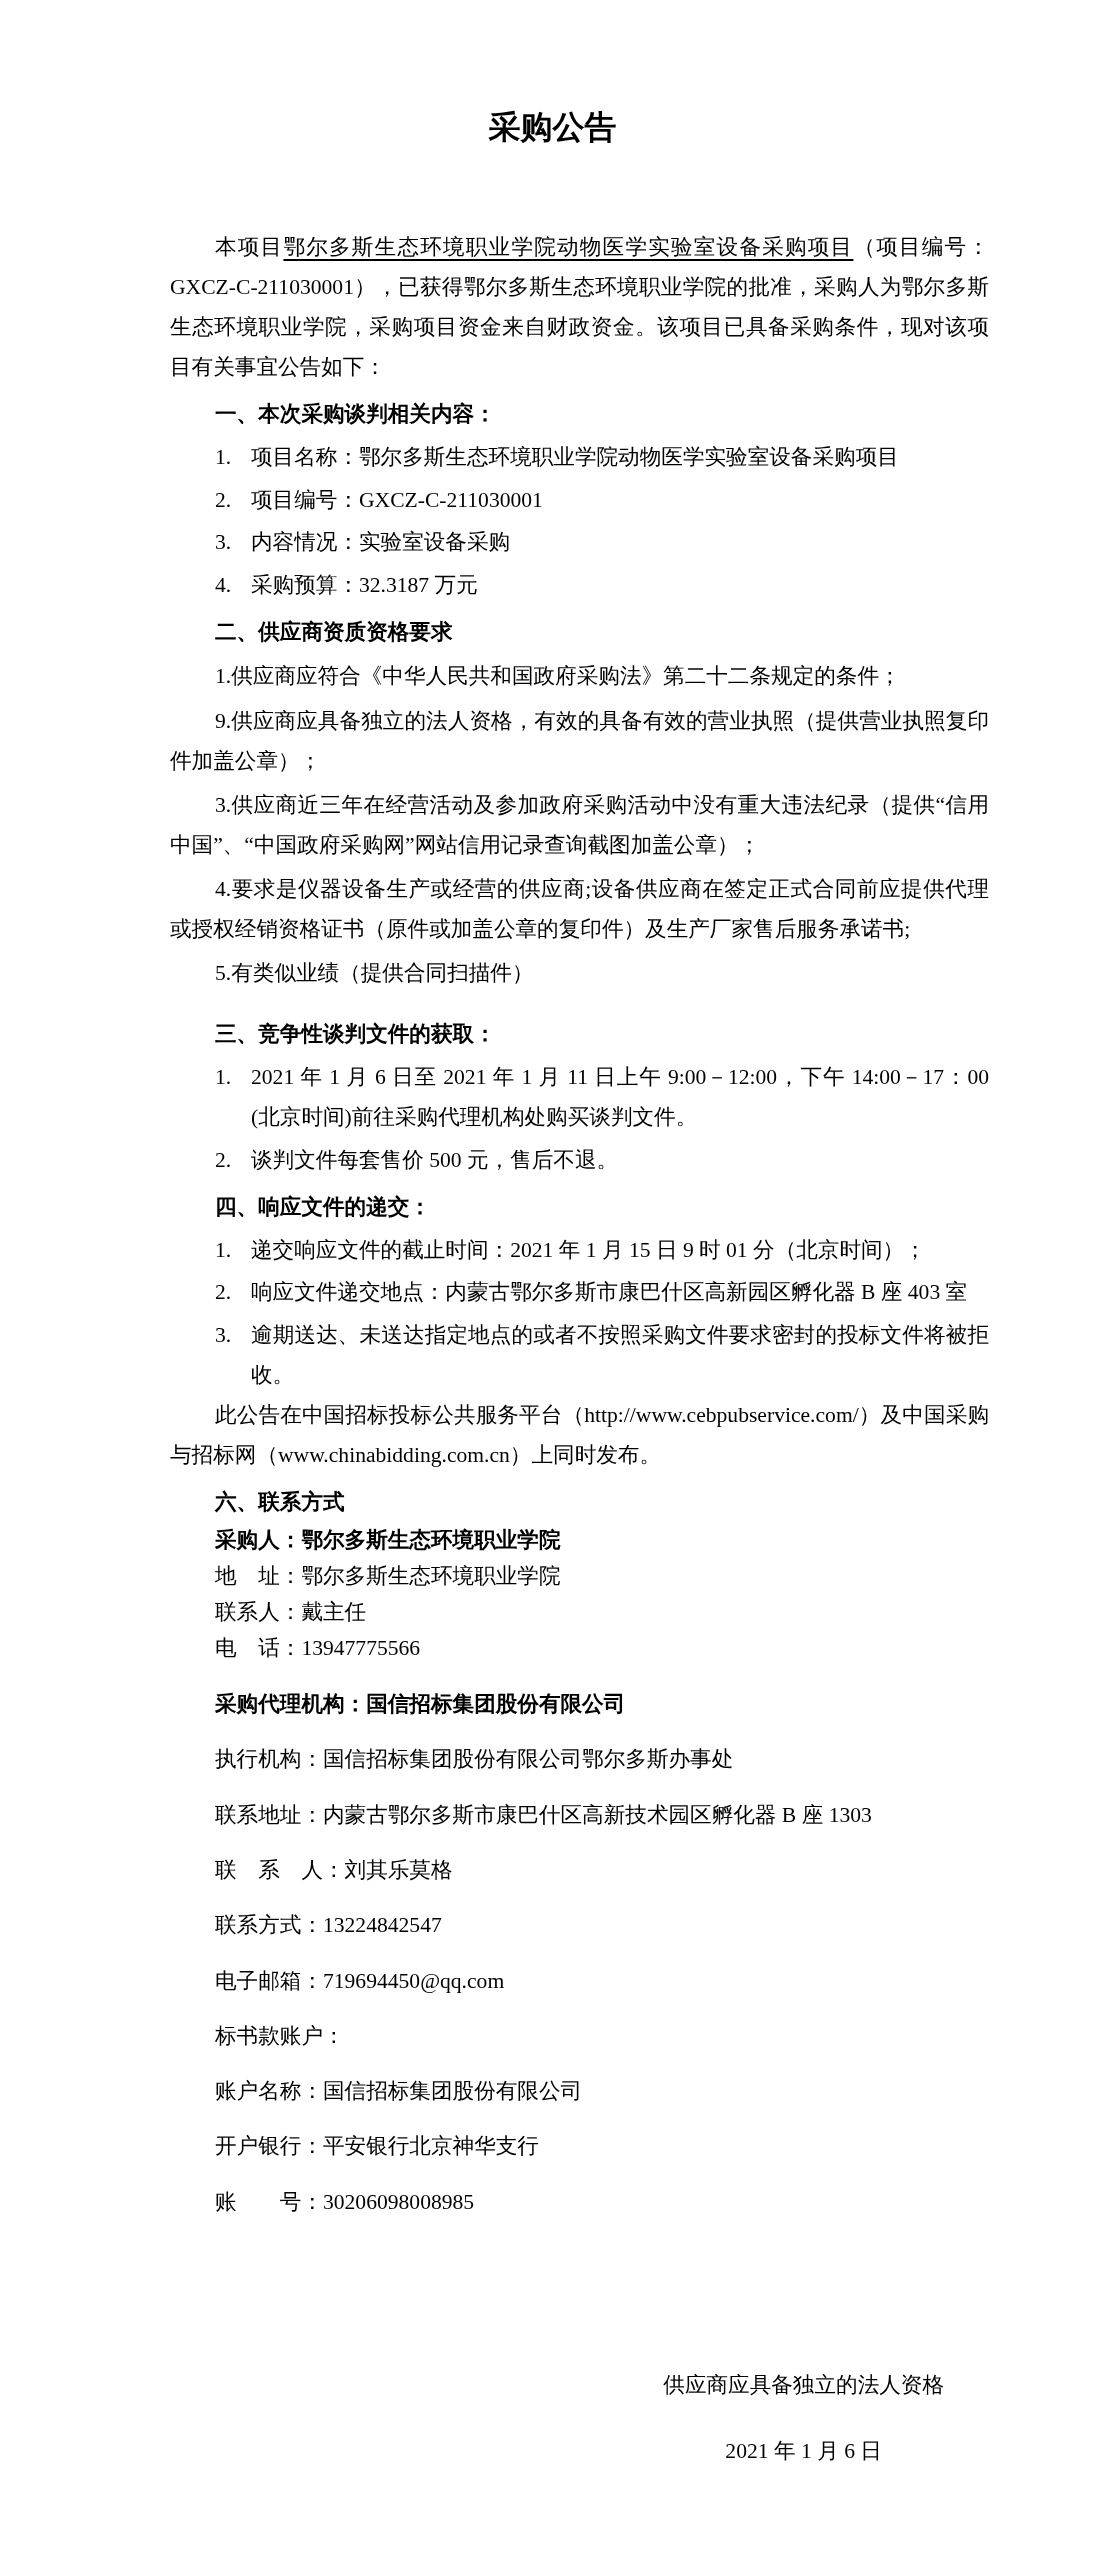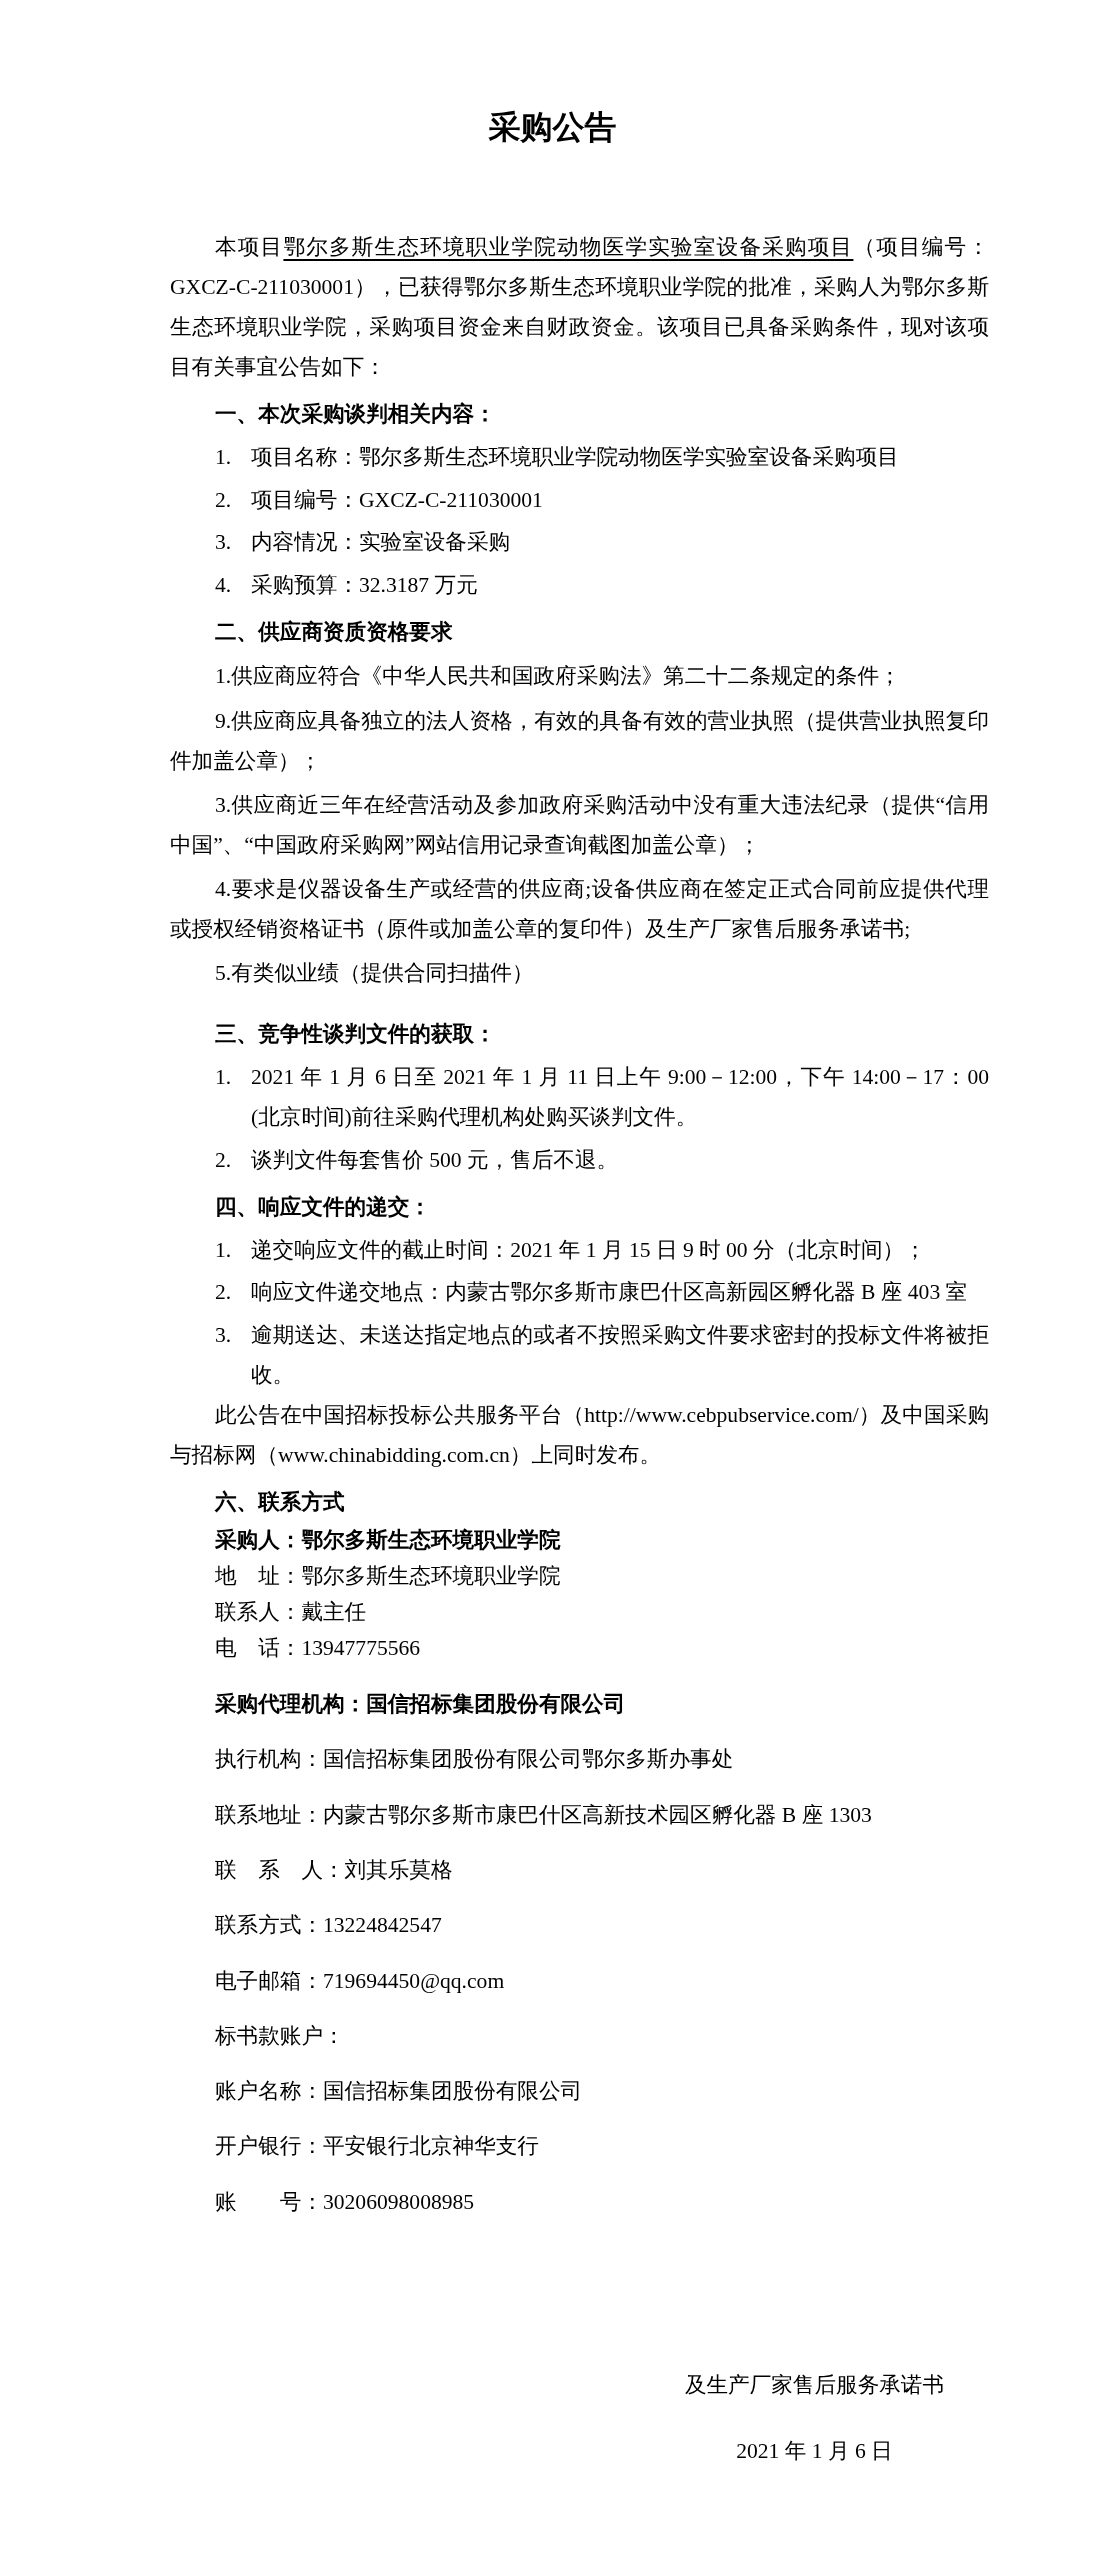--- a/index.html
+++ b/index.html
@@ -81,21 +81,21 @@
     <div class="oitem">
         <span class="onum">2.</span>
         <div class="otext">谈判文件每套售价 500 元，售后不退。</div>
       </div>
   </div>
 
   <p class="h">四、响应文件的递交：</p>
   <div class="olist">
     <div class="oitem">
         <span class="onum">1.</span>
-        <div class="otext">递交响应文件的截止时间：2021 年 1 月 15 日 9 时 00 分（北京时间）；</div>
+        <div class="otext">递交响应文件的截止时间：2021 年 1 月 15 日 9 时 01 分（北京时间）；</div>
       </div>
     <div class="oitem">
         <span class="onum">2.</span>
         <div class="otext">响应文件递交地点：内蒙古鄂尔多斯市康巴什区高新园区孵化器 B 座 403 室</div>
       </div>
     <div class="oitem">
         <span class="onum">3.</span>
         <div class="otext">逾期送达、未送达指定地点的或者不按照采购文件要求密封的投标文件将被拒收。</div>
       </div>
   </div>
@@ -119,18 +119,18 @@
     <p class="contact cb">联　系　人：刘其乐莫格</p>
     <p class="contact cb">联系方式：13224842547</p>
     <p class="contact cb">电子邮箱：719694450@qq.com</p>
     <p class="contact cb">标书款账户：</p>
     <p class="contact cb">账户名称：国信招标集团股份有限公司</p>
     <p class="contact cb">开户银行：平安银行北京神华支行</p>
     <p class="contact cb">账　　号：30206098008985</p>
   </div>
 
   <div class="sig">
-    <p>及生产厂家售后服务承诺书</p>
+    <p>供应商应具备独立的法人资格</p>
     <p class="date">2021 年 1 月 6 日</p>
   </div>
 
 </div>
 
 
 </body></html>

